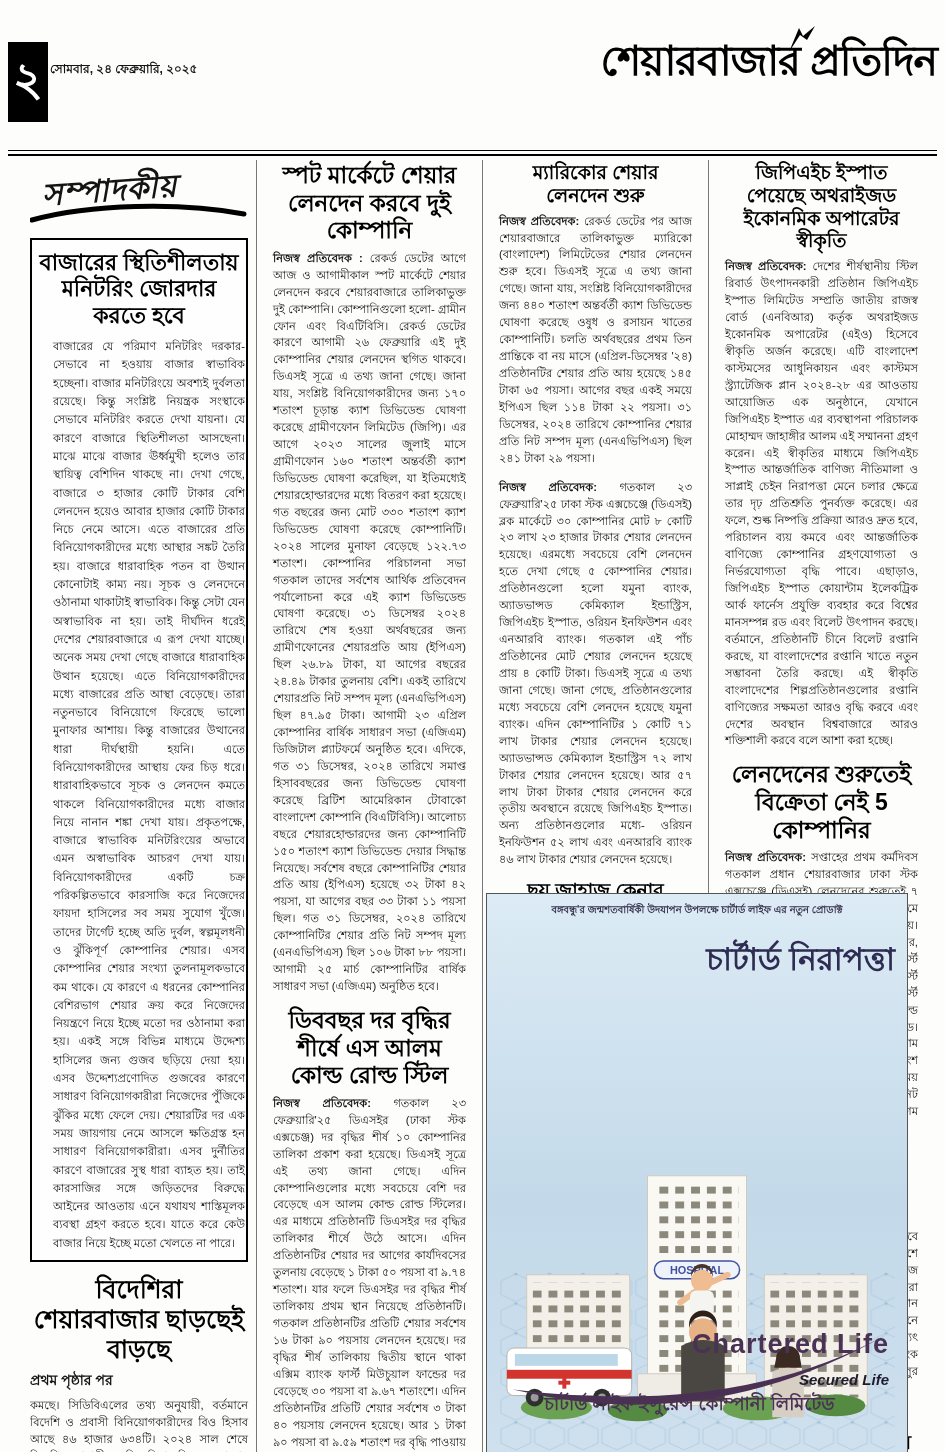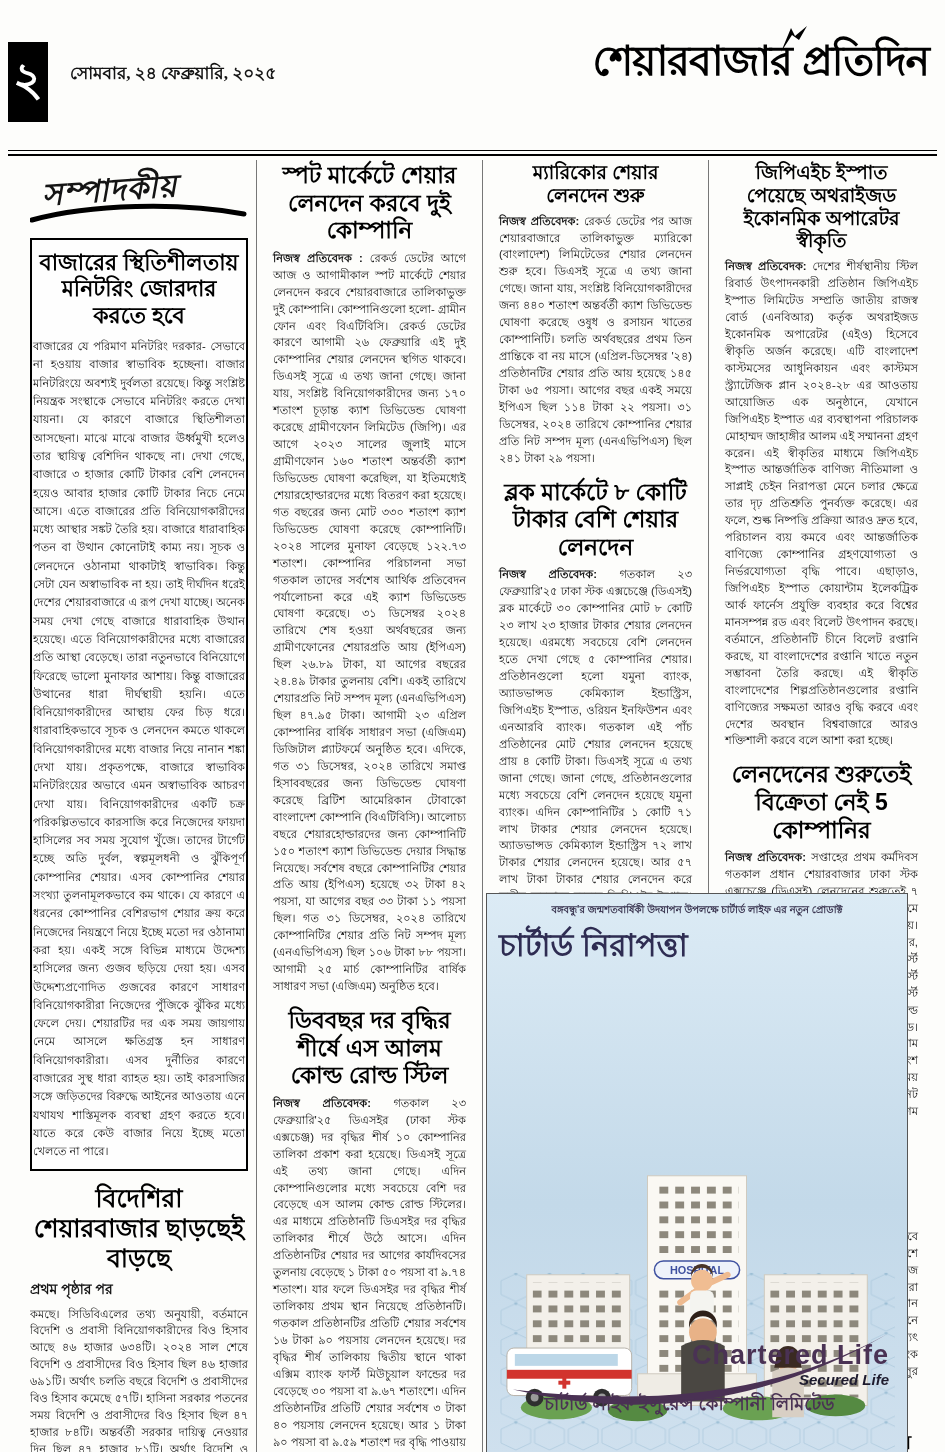--- a/index.html
+++ b/index.html
@@ -7,22 +7,22 @@
     width:945px;height:1452px;position:relative;background:#fdfdfb;
     font-family:"Liberation Sans","DejaVu Sans",sans-serif;color:#141414;
     overflow:hidden;
   }
   
   .header{position:absolute;top:36px;left:8px;width:929px;height:112px;}
   .pagenum{
     position:absolute;left:0;top:6px;width:40px;height:80px;background:#000;color:#fff;
     display:flex;align-items:center;justify-content:center;font-size:46px;font-weight:bold;
   }
-  .dateline{position:absolute;left:62px;top:24px;font-size:17px;font-weight:bold;font-family:Liberation Serif, serif;}
-  .masthead{position:absolute;right:8px;top:4px;text-align:right;}
+  .dateline{position:absolute;left:42px;top:24px;font-size:12px;font-weight:bold;}
+  .masthead{position:absolute;right:0;top:4px;text-align:right;}
   .masthead .mh-text{font-size:41px;font-weight:bold;letter-spacing:-1px;color:#000;line-height:1.05;}
   .mh-flag{position:absolute;right:118px;top:-14px;}
   .toprule{position:absolute;top:150px;left:8px;width:929px;border-top:1px solid #000;}
   .toprule2{position:absolute;top:154px;left:8px;width:929px;border-top:2px solid #000;}
   
   .main{position:absolute;top:160px;left:30px;width:905px;height:1292px;display:flex;}
   .col{box-sizing:border-box;overflow:hidden;height:1292px;}
   .col1{width:226px;padding-right:8px;}
   .col2,.col3,.col4{width:226px;border-left:1px solid #777;padding:0 16px;}
   .story{margin-bottom:12px;}
@@ -35,34 +35,34 @@
   .lead{font-weight:normal;}
   
   .ed-label-wrap{height:74px;position:relative;margin-bottom:4px;}
   .ed-label{
     position:absolute;left:12px;top:6px;font-size:31px;font-weight:bold;font-style:italic;
     transform:rotate(-4deg);letter-spacing:1px;
   }
   .ed-swash{position:absolute;left:0;top:40px;}
   .ed-box{border:2px solid #000;padding:8px 1px;background:#fefefe;}
   .ed-box .head{font-size:22px;margin-bottom:8px;}
-  .ed-box .body{line-height:1.62;}
+  .ed-box .body{line-height:1.62;margin-left:20px;}
   
   .ad{
     position:absolute;left:486px;top:893px;width:422px;height:565px;box-sizing:border-box;
     border:1px solid #555;background:linear-gradient(180deg,#dcebf5 0%,#c3d9e9 55%,#cfe0ee 100%);
     padding:8px 12px 6px 12px;display:flex;flex-direction:column;overflow:hidden;
   }
   .ad-tagline{font-size:10px;font-weight:bold;color:#3a3550;text-align:center;}
-  .ad-headline{font-size:31px;font-weight:bold;color:#2e2c52;text-align:left;margin:2px 0 2px 0;}
+  .ad-headline{font-size:31px;font-weight:bold;color:#2e2c52;text-align:right;margin:16px 0 2px 0;}
   .ad-scene{flex:1;position:relative;}
   .ad-scene svg{position:absolute;inset:0;width:100%;height:100%;}
   .ad-brand{position:absolute;right:6px;bottom:64px;text-align:right;line-height:1;}
   .ad-brand-en{font-size:27px;font-weight:bold;color:#4a3254;letter-spacing:1px;}
-  .ad-brand-sub{font-size:15px;font-style:italic;font-weight:bold;color:#1d1b2e;margin-top:3px;}
+  .ad-brand-sub{font-size:15px;font-style:italic;font-weight:bold;color:#1d1b2e;margin-top:14px;}
   .ad-company{position:absolute;left:0;right:15px;bottom:30px;text-align:center;font-size:18px;font-weight:bold;color:#4a3254;}
 </style>
 </head>
 <body>
 
 <div class="header">
   <div class="pagenum">২</div>
   <div class="dateline">সোমবার, ২৪ ফেব্রুয়ারি, ২০২৫</div>
   <div class="masthead">
     <span class="mh-flag">
@@ -107,21 +107,20 @@
     </div>
 
   </div>
 
   <div class="col col3">
     <div class="story">
       <h2 class="head head-sm">ম্যারিকোর শেয়ার লেনদেন শুরু</h2>
       <p class="body"><span class="byline">নিজস্ব প্রতিবেদক:</span> <span class="lead">রেকর্ড ডেটের পর আজ শেয়ারবাজারে তালিকাভুক্ত ম্যারিকো (বাংলাদেশ) লিমিটেডের শেয়ার লেনদেন শুরু হবে। ডিএসই সূত্রে এ তথ্য জানা গেছে।</span> <span>জানা যায়, সংশ্লিষ্ট বিনিয়োগকারীদের জন্য ৪৪০ শতাংশ অন্তর্বর্তী ক্যাশ ডিভিডেন্ড ঘোষণা করেছে ওষুধ ও রসায়ন খাতের কোম্পানিটি। চলতি অর্থবছরের প্রথম তিন প্রান্তিকে বা নয় মাসে (এপ্রিল-ডিসেম্বর '২৪) প্রতিষ্ঠানটির শেয়ার প্রতি আয় হয়েছে ১৪৫ টাকা ৬৫ পয়সা। আগের বছর একই সময়ে ইপিএস ছিল ১১৪ টাকা ২২ পয়সা। ৩১ ডিসেম্বর, ২০২৪ তারিখে কোম্পানির শেয়ার প্রতি নিট সম্পদ মূল্য (এনএভিপিএস) ছিল ২৪১ টাকা ২৯ পয়সা।</span></p>
     </div>
     <div class="story">
-      <h2 class="head">ব্লক মার্কেটে ৮ কোটি টাকার বেশি শেয়ার লেনদেন</h2>
       <p class="body"><span class="byline">নিজস্ব প্রতিবেদক:</span> <span>গতকাল ২৩ ফেব্রুয়ারি'২৫ ঢাকা স্টক এক্সচেঞ্জে (ডিএসই) ব্লক মার্কেটে ৩০ কোম্পানির মোট ৮ কোটি ২৩ লাখ ২৩ হাজার টাকার শেয়ার লেনদেন হয়েছে। এরমধ্যে সবচেয়ে বেশি লেনদেন হতে দেখা গেছে ৫ কোম্পানির শেয়ার। প্রতিষ্ঠানগুলো হলো যমুনা ব্যাংক, অ্যাডভান্সড কেমিক্যাল ইন্ডাস্ট্রিস, জিপিএইচ ইস্পাত, ওরিয়ন ইনফিউশন এবং এনআরবি ব্যাংক। গতকাল এই পাঁচ প্রতিষ্ঠানের মোট শেয়ার লেনদেন হয়েছে প্রায় ৪ কোটি টাকা। ডিএসই সূত্রে এ তথ্য জানা গেছে। জানা গেছে, প্রতিষ্ঠানগুলোর মধ্যে সবচেয়ে বেশি লেনদেন হয়েছে যমুনা ব্যাংক। এদিন কোম্পানিটির ১ কোটি ৭১ লাখ টাকার শেয়ার লেনদেন হয়েছে। অ্যাডভান্সড কেমিক্যাল ইন্ডাস্ট্রিস ৭২ লাখ টাকার শেয়ার লেনদেন হয়েছে। আর ৫৭ লাখ টাকা টাকার শেয়ার লেনদেন করে তৃতীয় অবস্থানে রয়েছে জিপিএইচ ইস্পাত। অন্য প্রতিষ্ঠানগুলোর মধ্যে- ওরিয়ন ইনফিউশন ৫২ লাখ এবং এনআরবি ব্যাংক ৪৬ লাখ টাকার শেয়ার লেনদেন হয়েছে।</span></p>
     </div>
     <div class="story">
       <h2 class="head head-sm">ছয় জাহাজ কেনার পরিকল্পনায় বিএসসি</h2>
       <p class="body"><span class="byline">নিজস্ব প্রতিবেদক:</span> <span>শেয়ারবাজারে তালিকাভুক্ত বাংলাদেশ শিপিং কর্পোরেশন (বিএসসি) ৬টি কন্টেইনার জাহাজ কেনার পরিকল্পনা করেছে। প্রতিষ্ঠানটির পরিকল্পনা প্রাথমিকভাবে অনুমোদন দিয়েছে পরিকল্পনা কমিশন। ঢাকা স্টক এক্সচেঞ্জের (ডিএসই) মাধ্যমে বিএসসি জানিয়েছে, জাহাজগুলো দক্ষিণ কোরিয়া থেকে কেনা হবে। এতে ৩৩ কোটি ৩ লাখ ডলার খরচ হবে। ৬ জাহাজ কেনার লক্ষ্যে কোরিয়ার ইডিসিএফ ও বিএসসির মধ্যে ধারনাপত্রে চুক্তি স্বাক্ষর হয়েছে।</span></p>
     </div>
     <div class="story">
       <h2 class="head head-sm">সিটি ব্যাংকে পার্পেচুয়াল বন্ডের কুপণ রেট ঘোষণা</h2>
       <p class="body"><span class="byline">নিজস্ব প্রতিবেদক:</span> <span>শেয়ারবাজারে তালিকাভুক্ত সিটি ব্যাংক পার্পেচুয়াল বন্ডের ট্রাস্টি ২০২৫ সালের ৬ মাসের জন্য (১ মার্চ-৩১ আগস্ট) ব্যবসায় বিনিয়োগকারীদের জন্য বাৎসরিক ১০ শতাংশে হারে কুপণ রেট ঘোষণা করেছে। ঢাকা স্টক এক্সচেঞ্জ (ডিএসই) সূত্রে এ তথ্য জানা গেছে। কুপণ রেট ঘোষণাকে কেন্দ্র করে রবিবার (২৩ ফেব্রুয়ারি) বন্ডটির লেনদেনের ওপর কোনো মূল্যসীমা থাকবে না।</span></p>
     </div>

